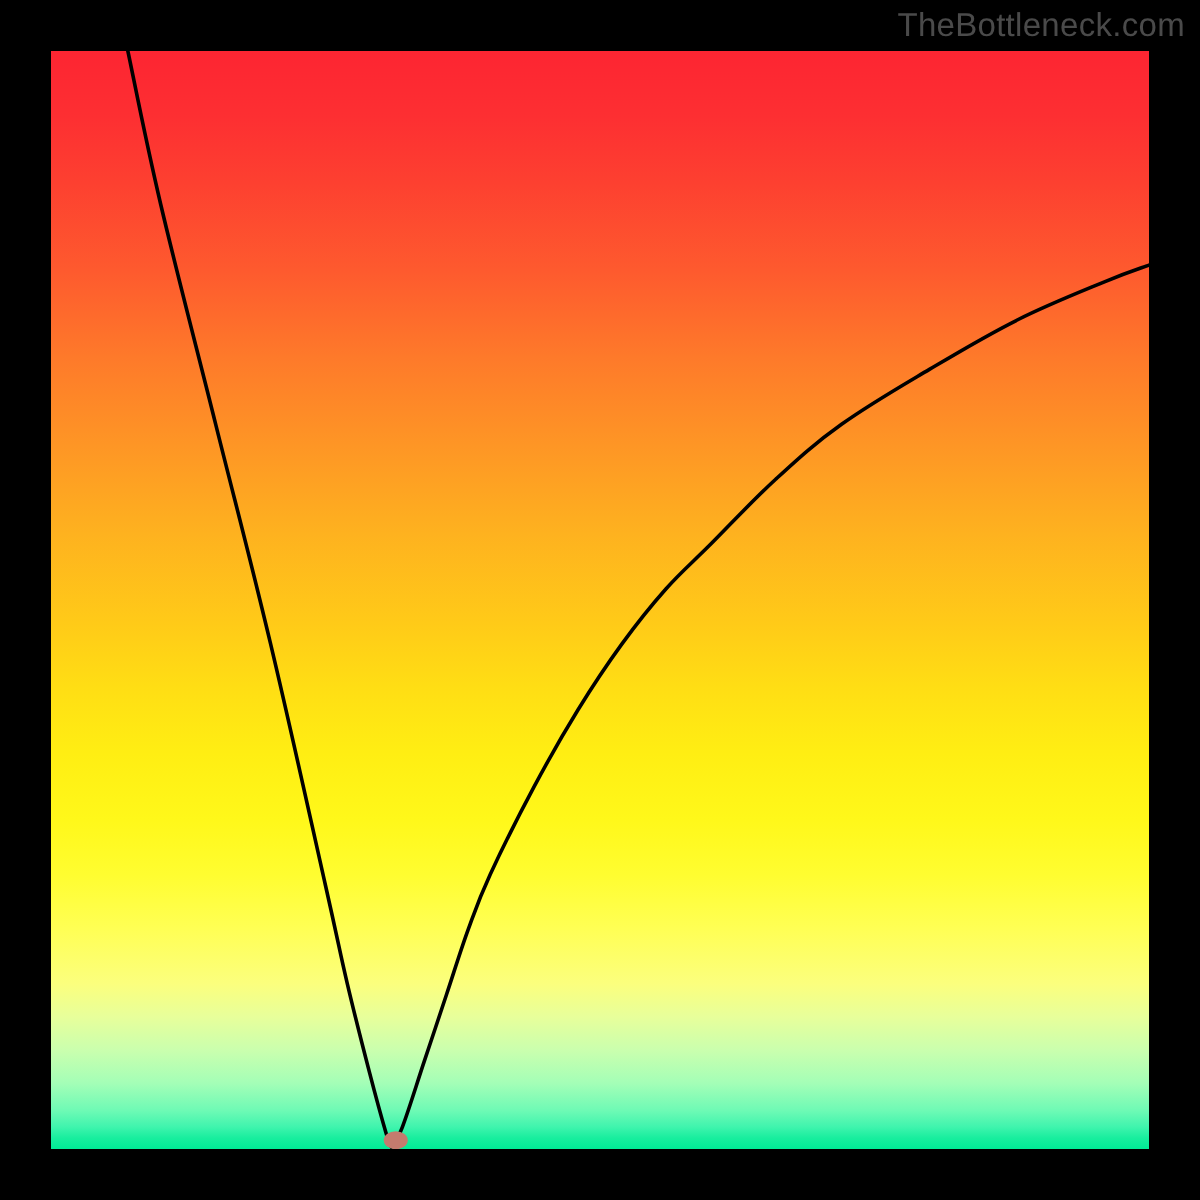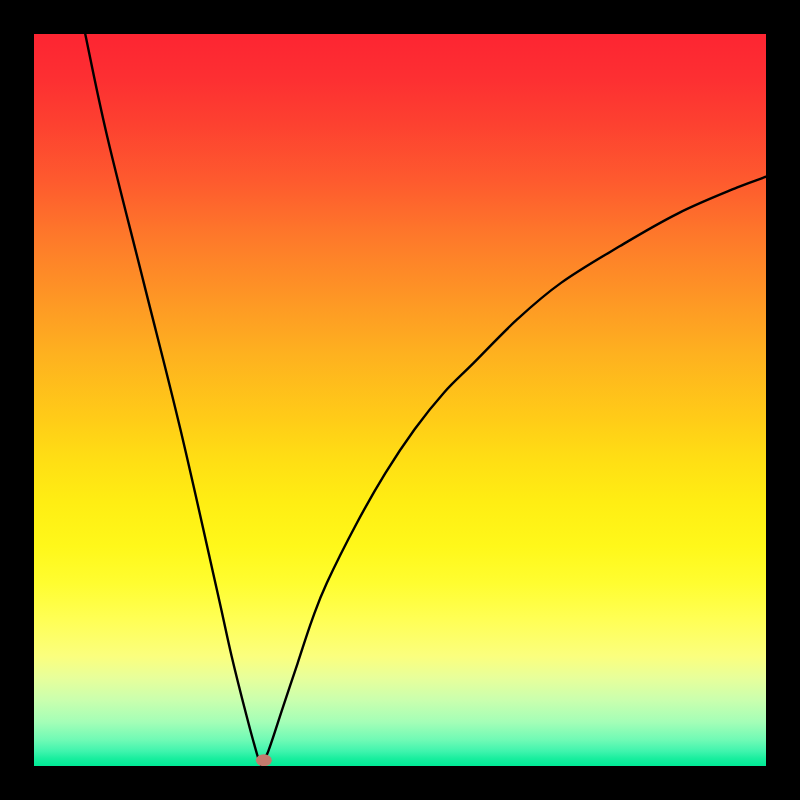--- a/index.html
+++ b/index.html
@@ -77,20 +77,21 @@
   }
   .marker {
     fill: #c47b6e;
     stroke: none;
   }
 </style>
 </head>
 <body>
 
 <div class="frame">
+  <div class="watermark">TheBottleneck.com</div>
 
   <div class="plot-area">
     <div class="gradient-bg"></div>
 
     <svg class="curve" viewBox="0 0 732 732" preserveAspectRatio="none">
       <path d="M 51.24,0 C 55.192800000000005,18.446400000000004 62.659200000000006,57.68160000000002 73.2,102.48000000000002 C 83.74080000000001,147.27840000000003 96.624,196.17600000000002 109.8,248.88 C 122.976,301.584 133.22400000000002,339.94079999999997 146.4,395.28 C 159.576,450.6192 173.7768,515.4744 183,556.3199999999999 C 192.2232,597.1655999999999 192.36960000000002,599.8008 197.64000000000001,622.2 C 202.9104,644.5992000000001 207.66839999999996,662.9724 212.27999999999997,680.76 C 216.89159999999998,698.5476 220.6248,712.06032 223.26,721.02 C 225.8952,729.9796799999999 226.26119999999997,728.8231199999999 226.92,730.536"></path>
       <path d="M 226.92,730.536 C 228.2376,728.16432 230.2872,727.63728 234.24,717.36 C 238.1928,707.08272 243.60960000000003,689.2512 248.88000000000002,673.44 C 254.15040000000002,657.6288000000001 258.2496,645.3312 263.52,629.52 C 268.7904,613.7088 272.88960000000003,600.0936 278.16,585.6 C 283.4304,571.1064 284.8944,566.1288 292.8,549 C 300.7056,531.8712 311.5392,510.204 322.08,490.44 C 332.6208,470.676 340.8192,456.3288 351.36,439.2 C 361.9008,422.0712 370.0992,409.7736 380.64,395.28 C 391.1808,380.78639999999996 399.3792,370.5384 409.92,358.68 C 420.4608,346.8216 426.024,342.57599999999996 439.2,329.4 C 452.376,316.224 467.3088,299.97360000000003 483.12,285.48 C 498.9312,270.9864 508.5936,262.056 527.04,248.88 C 545.4864,235.70399999999998 564.5184,224.79719999999998 585.6,212.27999999999997 C 606.6816,199.76279999999997 623.0784,189.88080000000002 644.16,179.34000000000003 C 665.2416,168.79920000000004 686.9088,160.30800000000002 702.72,153.72000000000003 C 718.5312,147.13200000000003 726.7296,144.71640000000002 732,142.74"></path>
       <ellipse class="marker" cx="229.848" cy="726.144" rx="8" ry="6"></ellipse>
     </svg>
   </div>

